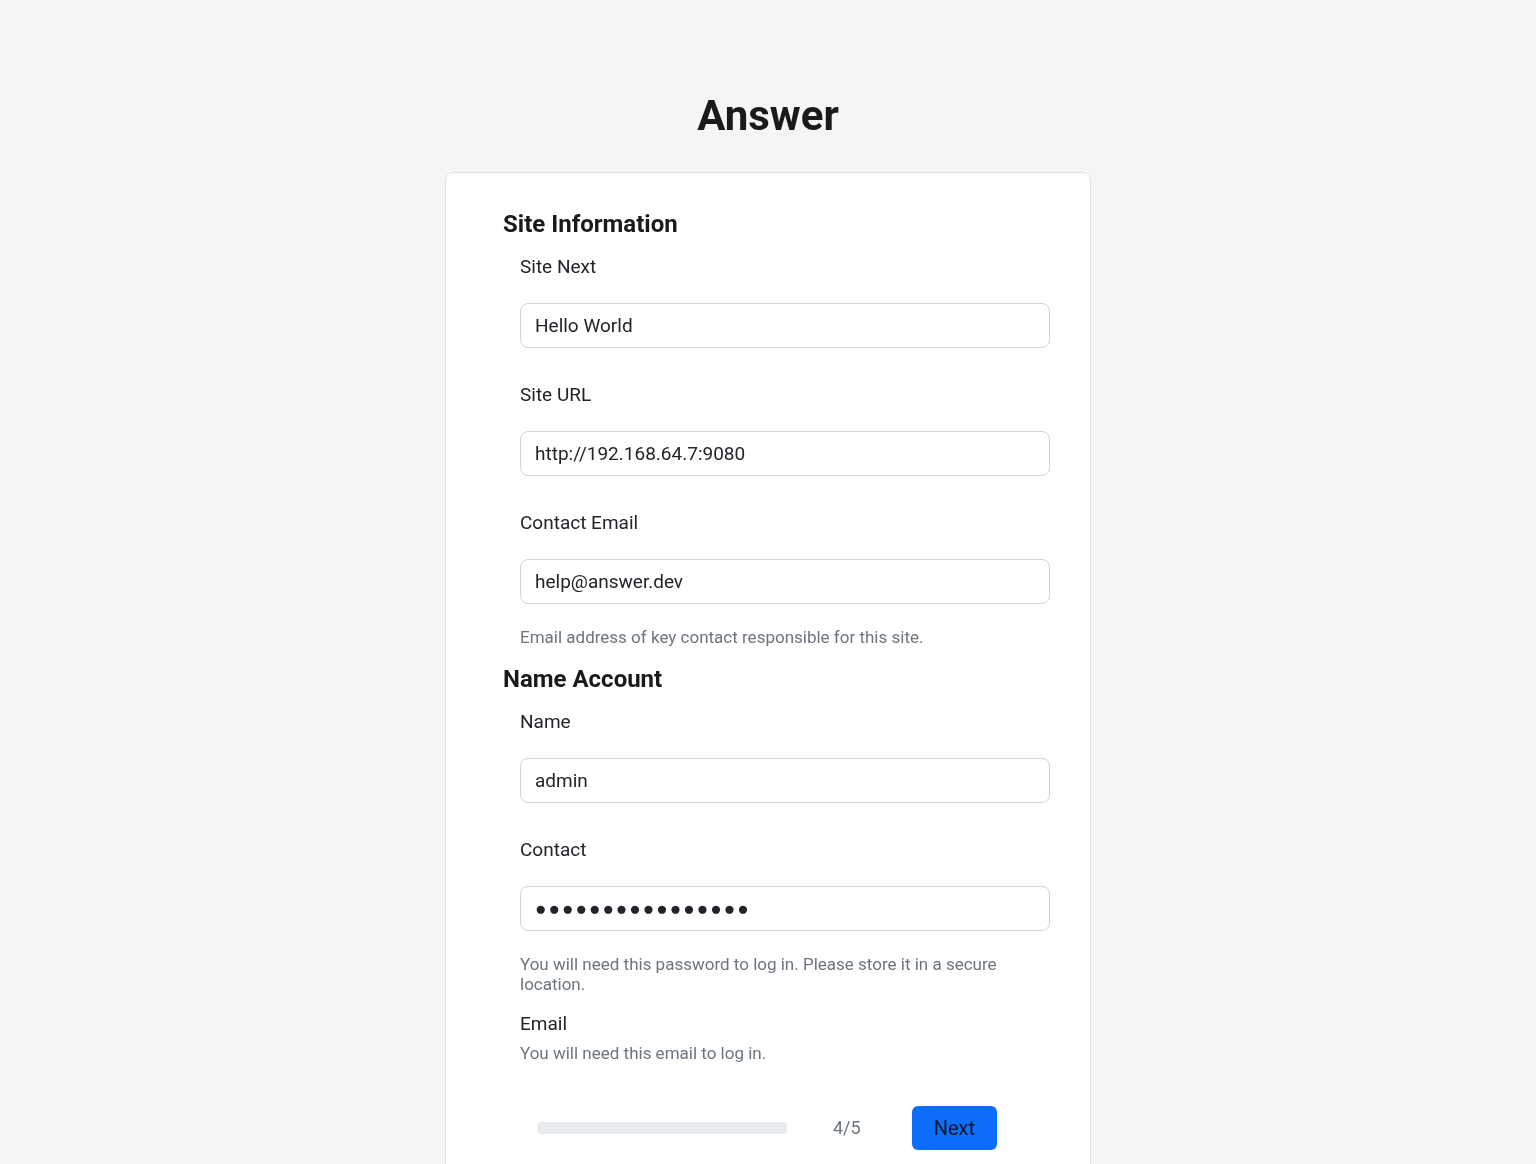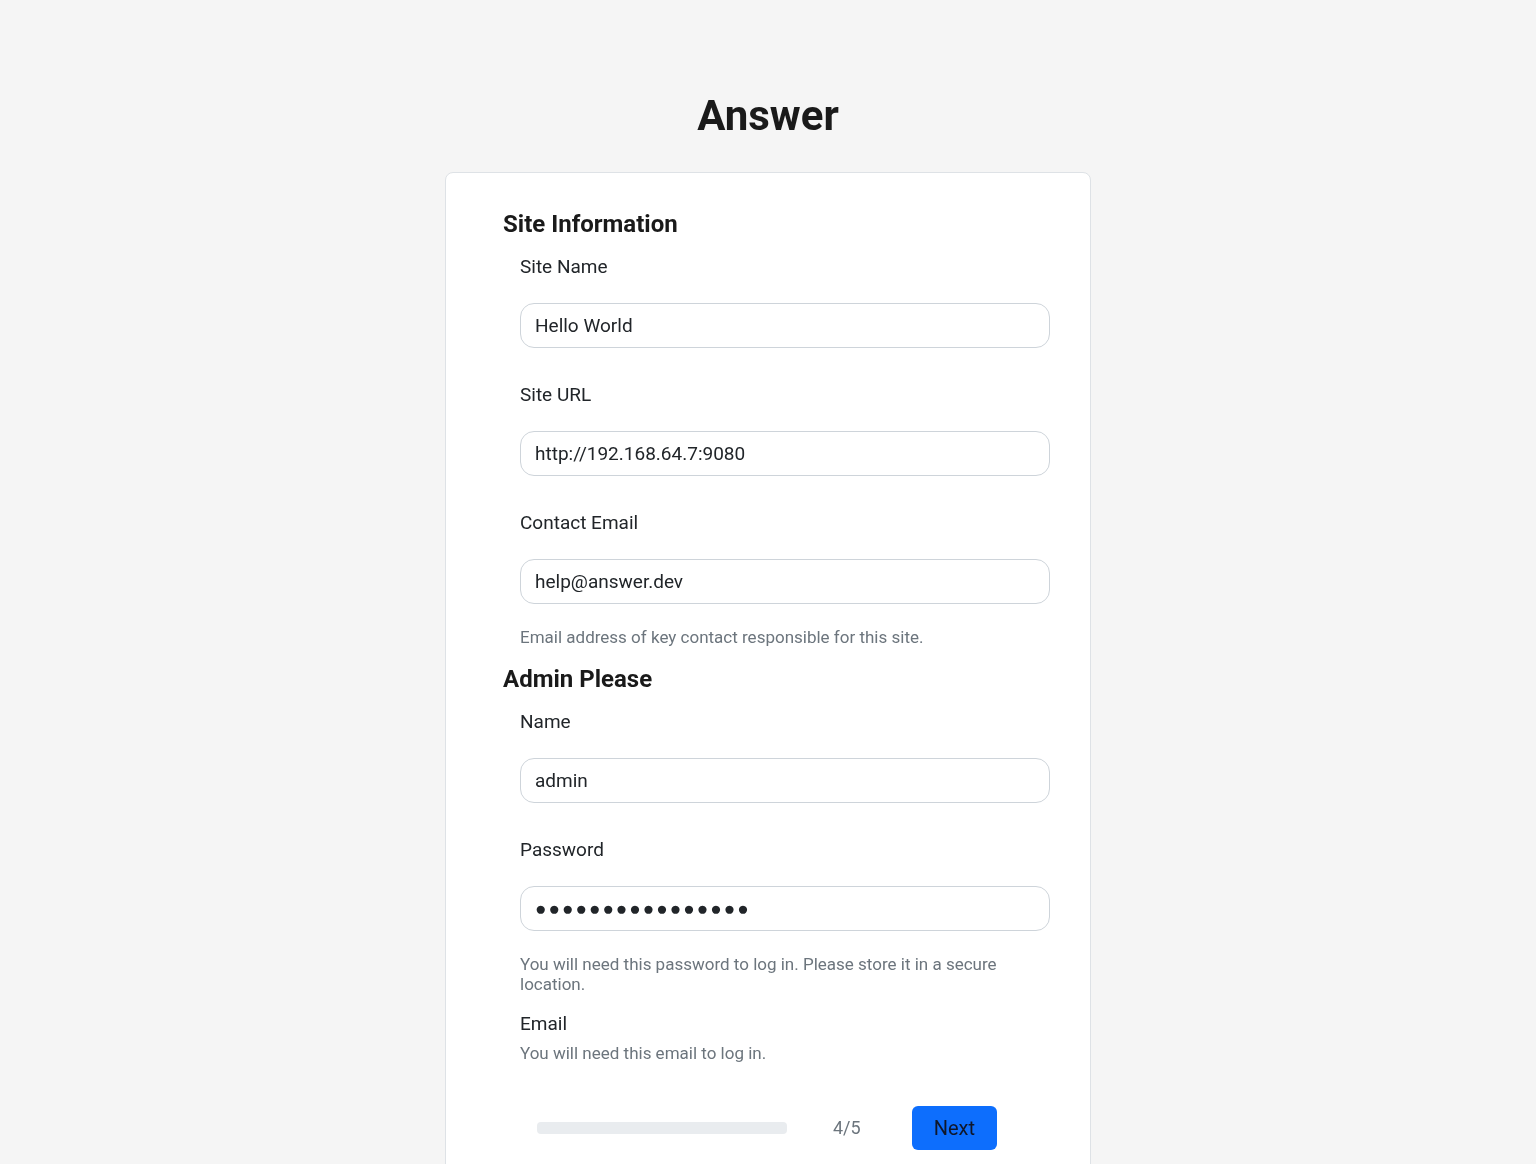--- a/index.html
+++ b/index.html
@@ -52,21 +52,21 @@
       color: #212529;
       margin-bottom: 8px;
       font-weight: 400;
     }
     
     .form-control {
       width: 100%;
       padding: 10px 14px;
       font-size: 19px;
       border: 1px solid #ced4da;
-      border-radius: 14px;
+      border-radius: 8px;
       color: #212529;
       background: #fff;
       font-family: inherit;
     }
     
     .help-text {
       font-size: 17px;
       color: #6c757d;
       margin-top: 6px;
     }
@@ -127,44 +127,44 @@
 <body>
 
 <div class="container">
   <h1 class="page-title">Answer</h1>
 
   <div class="card">
 
     <h2 class="section-title">Site Information</h2>
 
     <div class="form-group">
-      <label class="form-label">Site Name</label>
+      <label class="form-label">Site Next</label>
       <input type="text" class="form-control" value="Hello World" style="">
     </div>
 
     <div class="form-group">
       <label class="form-label">Site URL</label>
       <input type="text" class="form-control" value="http://192.168.64.7:9080" style="">
     </div>
 
     <div class="form-group">
       <label class="form-label">Contact Email</label>
       <input type="text" class="form-control" value="help@answer.dev" style="">
       <div class="help-text">Email address of key contact responsible for this site.</div>
     </div>
 
-    <h2 class="section-title admin-section">Admin Please</h2>
+    <h2 class="section-title admin-section">Name Account</h2>
 
     <div class="form-group">
       <label class="form-label">Name</label>
       <input type="text" class="form-control" value="admin" style="">
     </div>
 
     <div class="form-group">
-      <label class="form-label">Password</label>
+      <label class="form-label">Contact</label>
       <input type="text" class="form-control password-input" value="●●●●●●●●●●●●●●●●" style="">
       <div class="help-text">You will need this password to log in. Please store it in a secure location.</div>
     </div>
 
     <div class="form-group">
       <label class="form-label">Email</label>
       <div class="help-text">You will need this email to log in.</div>
     </div>
 
     <div class="footer-row">

